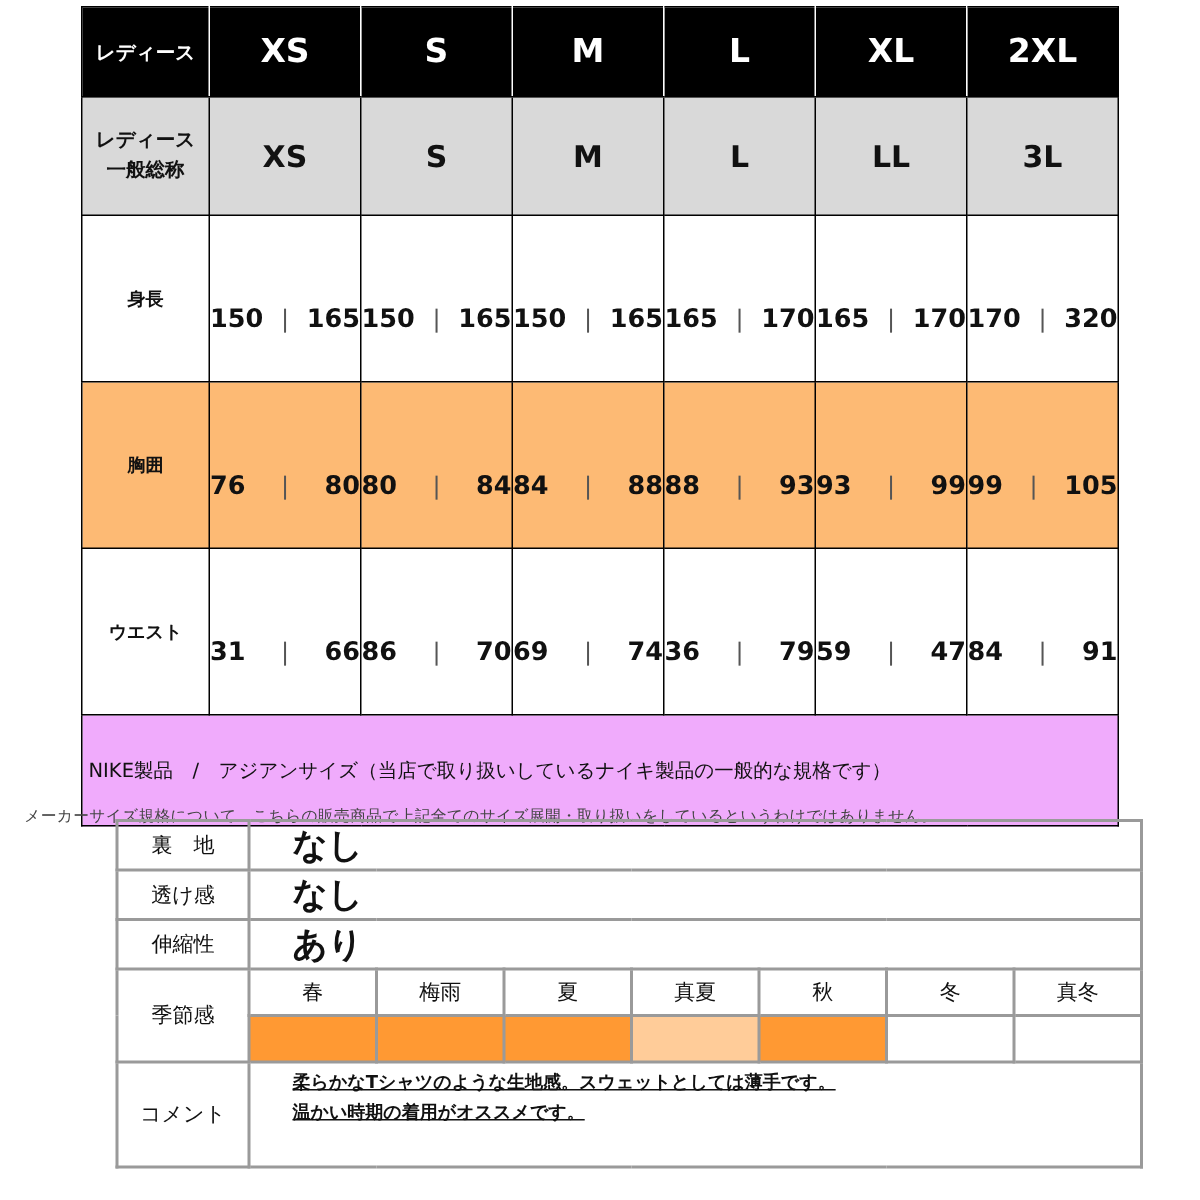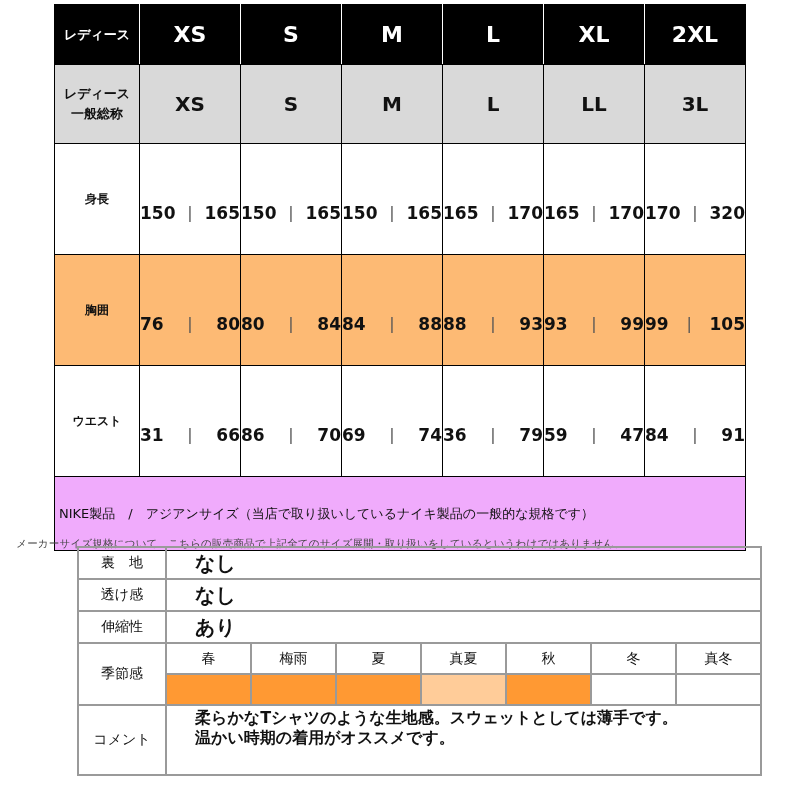--- a/index.html
+++ b/index.html
@@ -37,26 +37,26 @@
   .maker-note { position: absolute; left: 0; width: 641px; top: 537px; text-align: center;
                 font-size: 10.5px; color: #444; letter-spacing: 0.2px; }
 
   
   .fabric-table { position: absolute; left: 57px; top: 546px; width: 684px;
                   border-collapse: collapse; table-layout: fixed; margin-left: 20px; }
   .fabric-table td { border: 2px solid #9a9a9a; padding: 0; vertical-align: middle; }
   .fabric-table col.f-label { width: 88px; }
   .fabric-table col.f-season { width: 85px; }
   .fabric-table .f-label-cell { text-align: center; font-size: 14px; color: #111; }
-  .fabric-table .f-value-cell { font-size: 20px; font-weight: bold; padding-left: 28px; }
+  .fabric-table .f-value-cell { font-size: 23px; font-weight: bold; padding-left: 28px; }
   .fabric-table .row-attr td { height: 30px; }
   .season-head td.s { height: 29px; text-align: center; font-size: 14px; }
   .season-bar td.s { height: 29px; }
-  .comment-cell { font-size: 16px; font-weight: bold; padding: 2px 0 0 28px !important;
-                  vertical-align: top !important; line-height: 20px; height: 66px; }
+  .comment-cell { font-size: 12px; font-weight: bold; padding: 2px 0 0 28px !important;
+                  vertical-align: top !important; line-height: 20px; height: 66px; text-decoration: underline; }
   .comment-cell div { white-space: nowrap; }
 </style>
 </head>
 <body>
 
 <table class="size-table">
   <colgroup>
     <col class="label-col">
       <col class="size-col">
       <col class="size-col">

